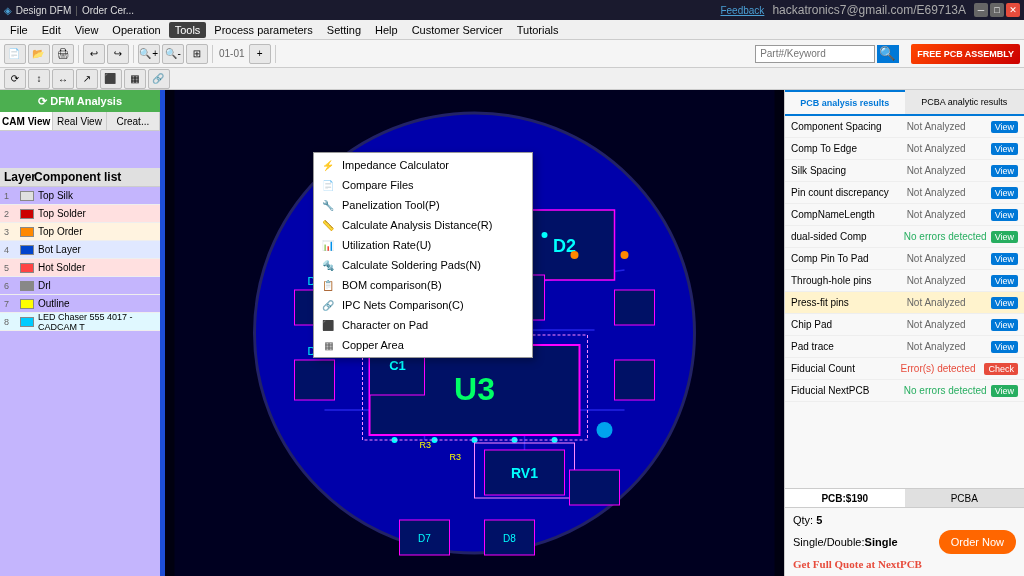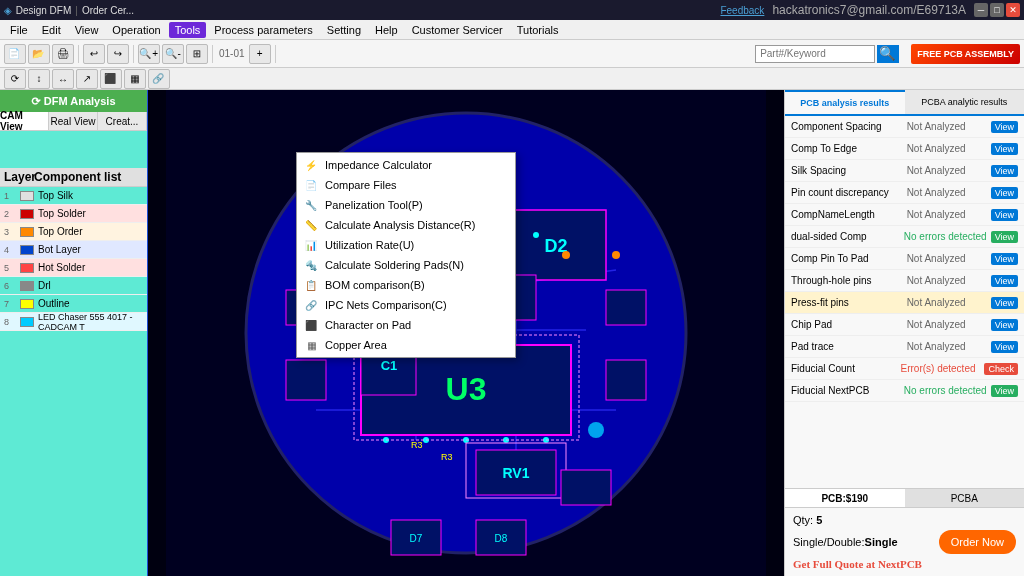--- a/index.html
+++ b/index.html
@@ -21,21 +21,21 @@
     .win-btn-close { background: #e74c3c; }
 
     
     #menubar {
       height: 20px; background: #f0f0f0; display: flex; align-items: center;
       border-bottom: 1px solid #ccc; padding: 0 4px; gap: 2px;
     }
     .menu-item {
       padding: 2px 6px; font-size: 11px; cursor: pointer; border-radius: 2px;
     }
-    .menu-item.tools-active { background: #6d28d9; color: white; }
+    .menu-item.tools-active { background: #404040; color: white; }
 
     
     #toolbar {
       height: 28px; background: #f5f5f5; display: flex; align-items: center;
       border-bottom: 1px solid #ccc; padding: 0 4px; gap: 2px;
     }
     .tb-btn {
       width: 22px; height: 20px; background: #e8e8e8; border: 1px solid #bbb;
       display: flex; align-items: center; justify-content: center;
       cursor: pointer; border-radius: 2px; font-size: 10px;
@@ -61,21 +61,21 @@
       border-bottom: 1px solid #ccc; padding: 0 4px; gap: 2px;
     }
 
     
     #main {
       display: flex; height: calc(576px - 20px - 20px - 28px - 22px);
     }
 
     
     #left-panel {
-      width: 148px; background: #5eead4; border-right: 1px solid #1d4ed8;
+      width: 165px; background: #c4b5fd; border-right: 5px solid #1d4ed8;
       display: flex; flex-direction: column;
     }
     #dfm-btn {
       height: 22px; background: #4CAF50; color: white; border: none;
       cursor: pointer; font-size: 11px; font-weight: bold; display: flex;
       align-items: center; justify-content: center; gap: 4px;
     }
     #view-tabs {
       display: flex; border-bottom: 1px solid #ccc; background: #e8e8e8;
     }

